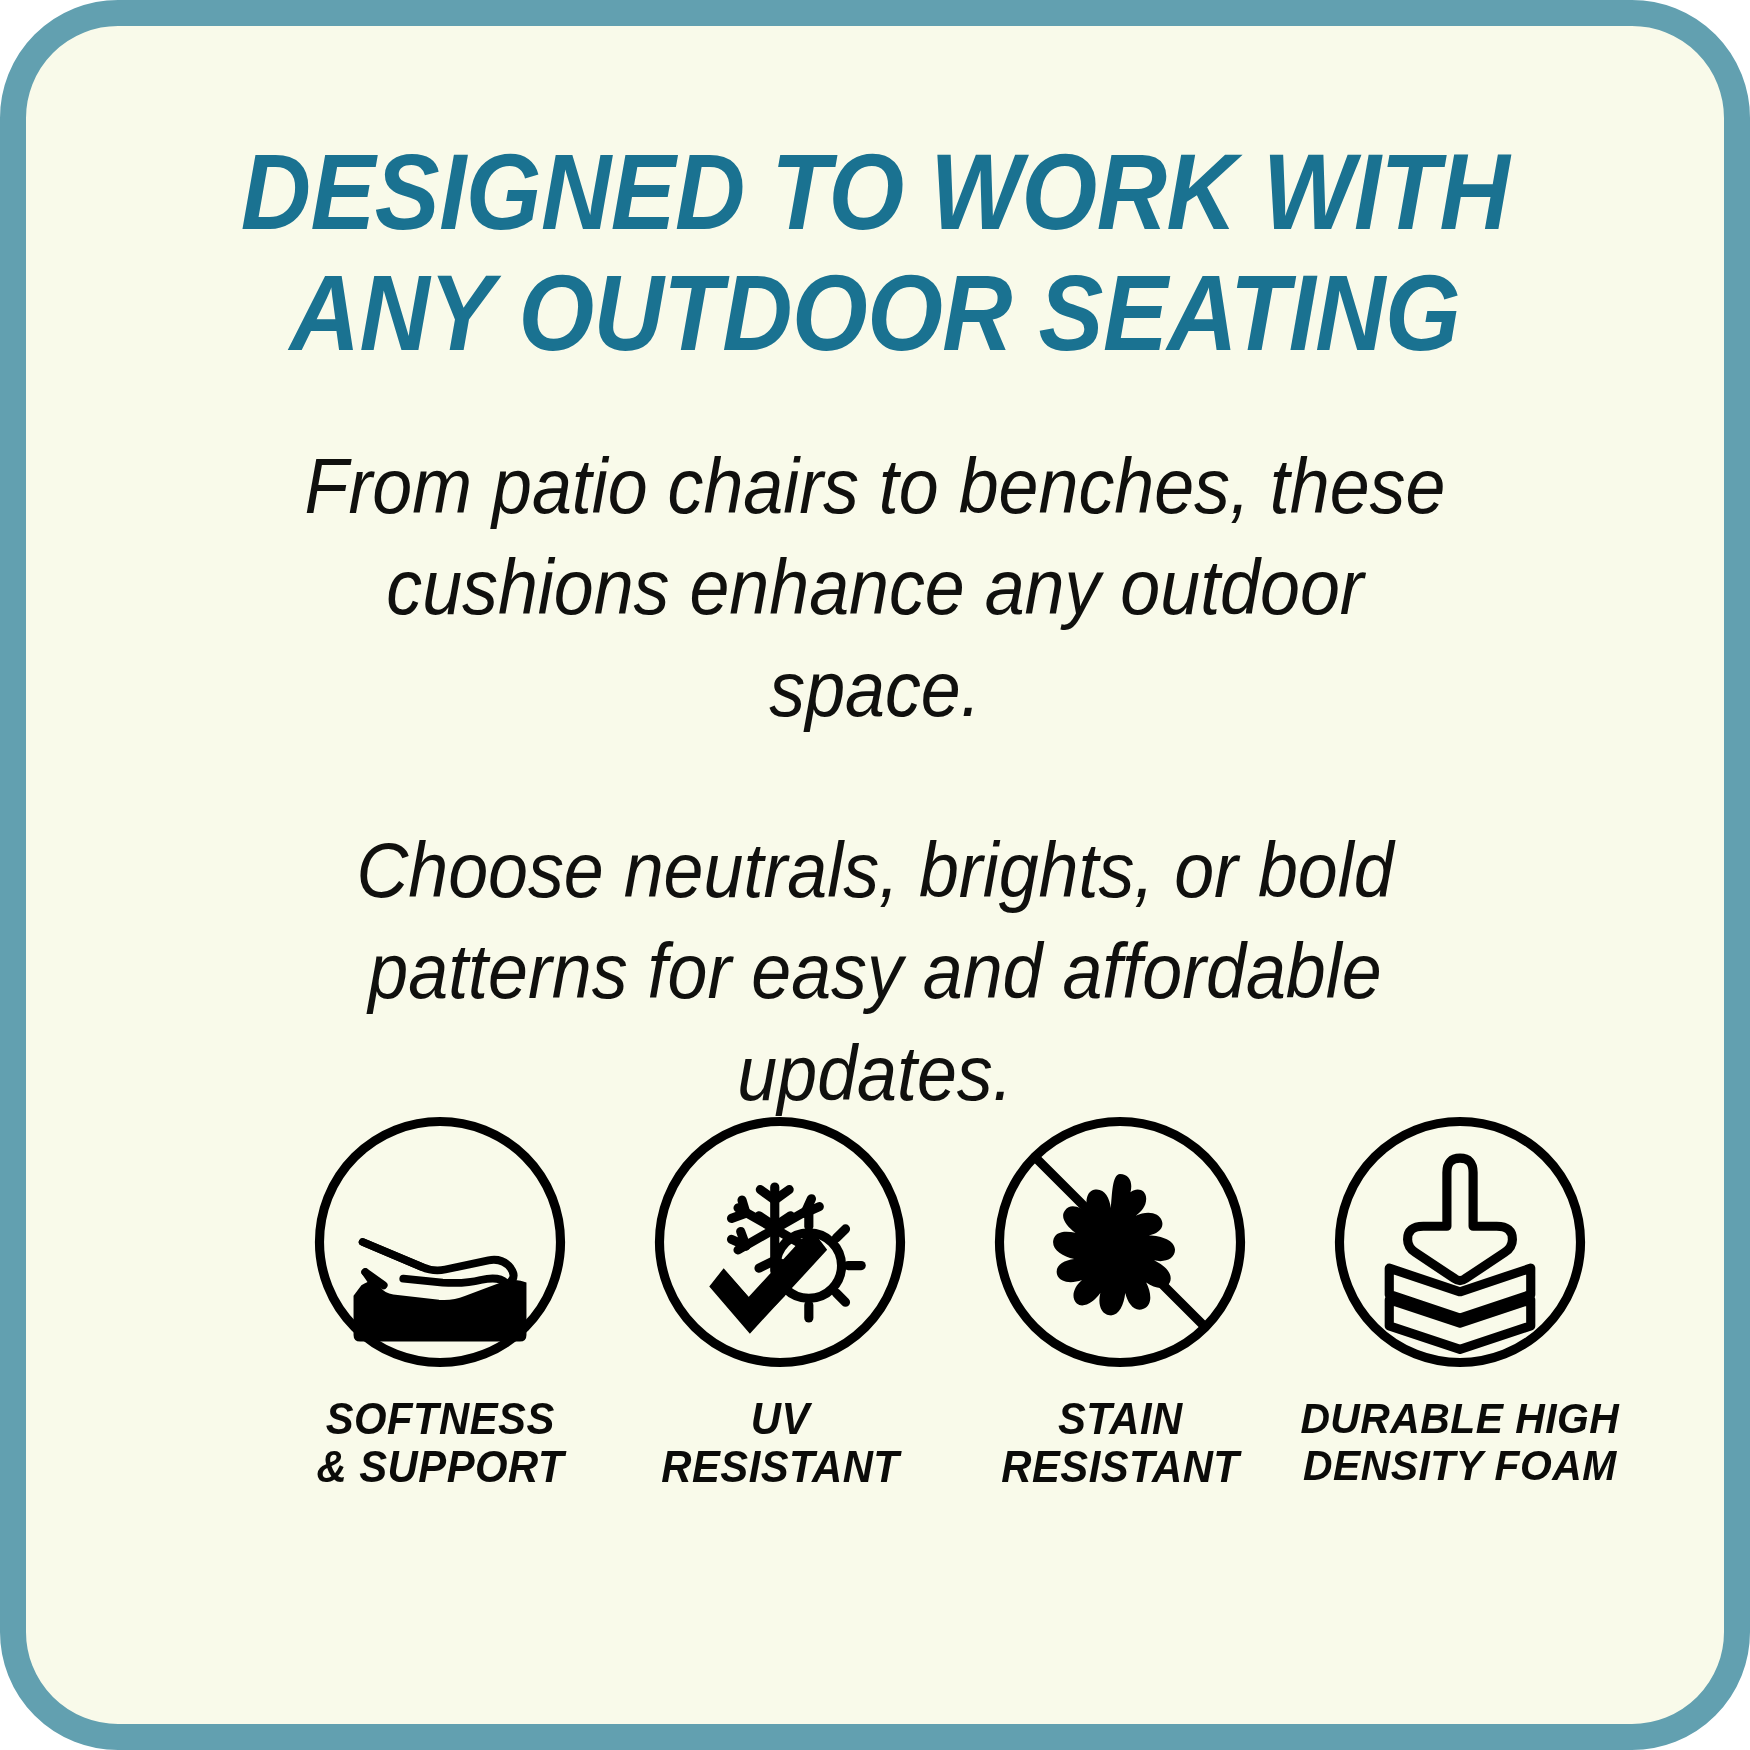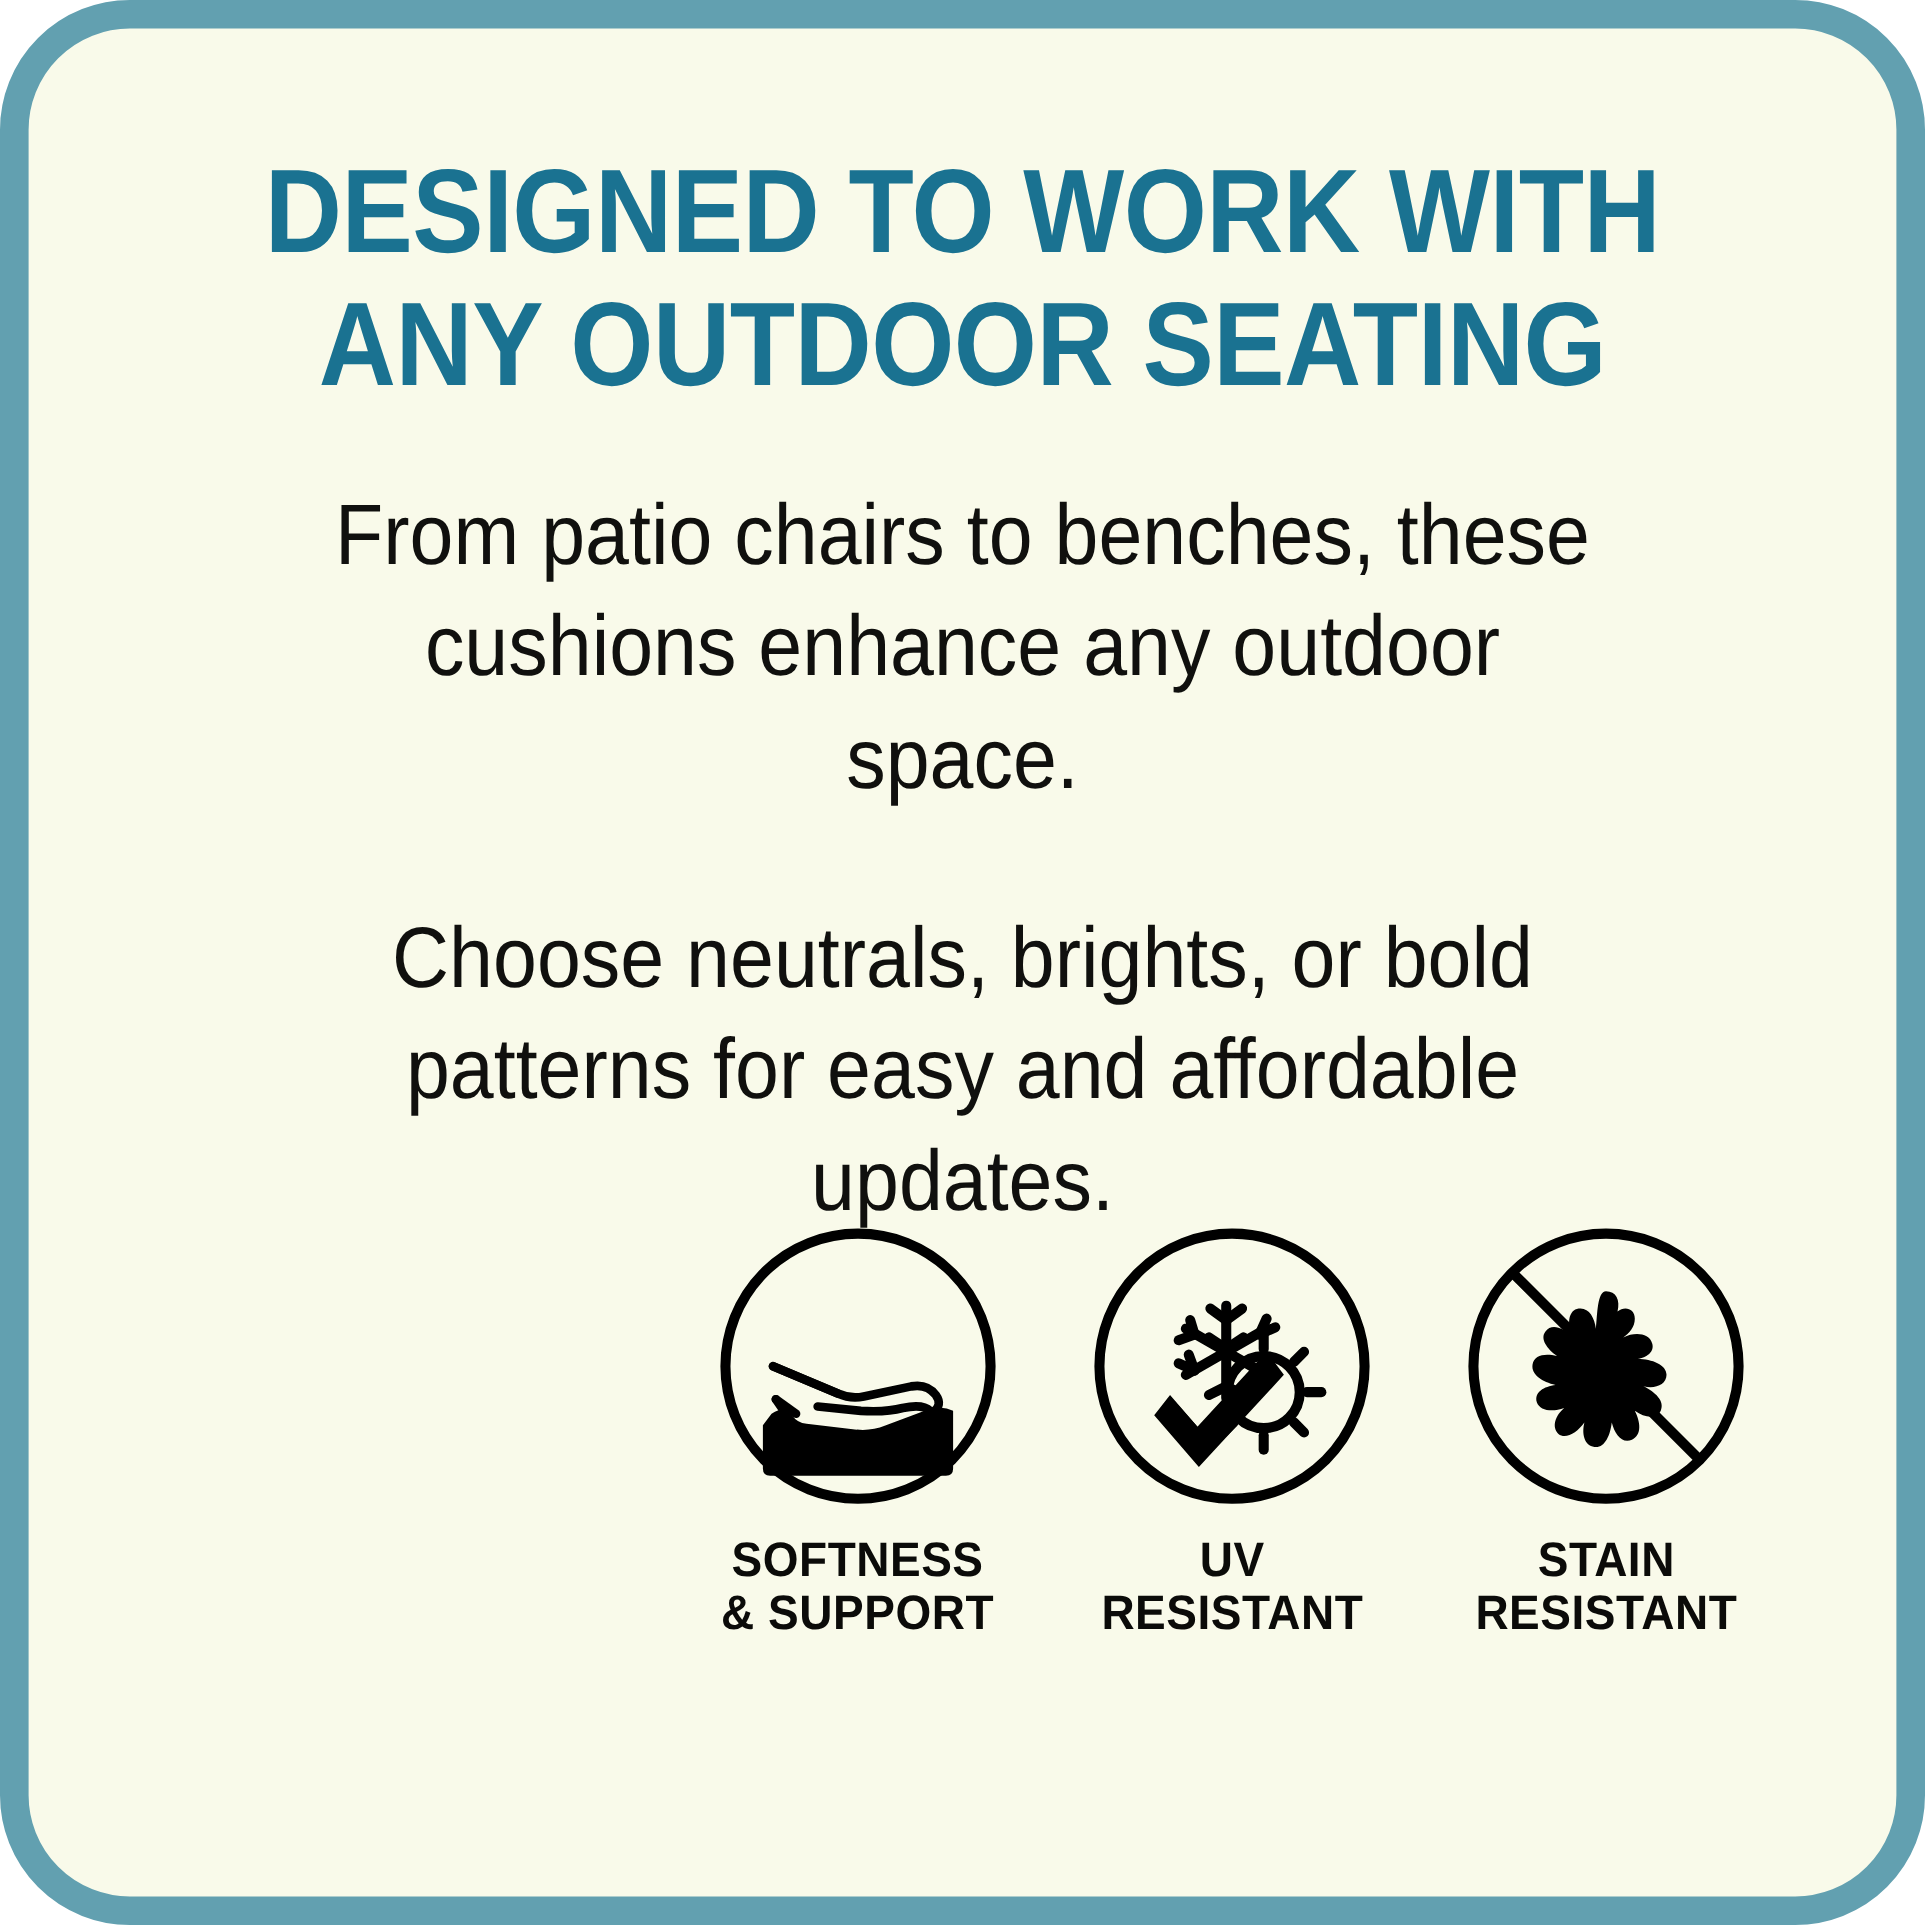--- a/index.html
+++ b/index.html
@@ -18,20 +18,21 @@
     position: absolute;
     left: 0px;
     top: 0px;
     width: 1750px;
     height: 1750px;
     box-sizing: border-box;
     border: 26px solid #62a0b0;
     border-radius: 118px;
     background: #f9faea;
     overflow: hidden;
+    font-style: italic;
   }
 
   .inner {
     position: absolute;
     left: 0;
     top: 0;
     right: 0;
     bottom: 0;
     display: flex;
     flex-direction: column;
@@ -225,16 +226,45 @@
                      C88 59 92 66 93 74
                      C94 64 94 48 100 48 Z" fill="#000"></path>
 
             <line x1="36" y1="36" x2="164" y2="164" stroke="#000" stroke-width="7" stroke-linecap="round"></line>
           </svg>
         </div>
         <div class="feature-label">STAIN
 RESISTANT</div>
       </div>
 
+      <div class="feature wide">
+        <div class="icon-circle">
+          <svg viewBox="0 0 200 200" xmlns="http://www.w3.org/2000/svg">
+            <circle cx="100" cy="100" r="92" fill="none" stroke="#000" stroke-width="7"></circle>
+
+            <g fill="none" stroke="#000" stroke-width="7" stroke-linejoin="round">
+              <path d="M46 120 L100 138 L154 120 L154 140 L100 158 L46 140 Z"></path>
+              <path d="M46 144 L100 162 L154 144 L154 164 L100 182 L46 164 Z"></path>
+            </g>
+
+            <path d="M100 36
+                     Q110 36 110 47
+                     L110 88
+                     L128 88
+                     Q140 88 140 98
+                     Q140 104 134 108
+                     L104 128
+                     Q100 131 96 128
+                     L66 108
+                     Q60 104 60 98
+                     Q60 88 72 88
+                     L90 88
+                     L90 47
+                     Q90 36 100 36 Z" fill="#f9faea" stroke="#000" stroke-width="7" stroke-linejoin="round"></path>
+          </svg>
+        </div>
+        <div class="feature-label">DURABLE HIGH
+DENSITY FOAM</div>
+      </div>
 
     </div>
   </div>
 </div>
 
 </body></html>

